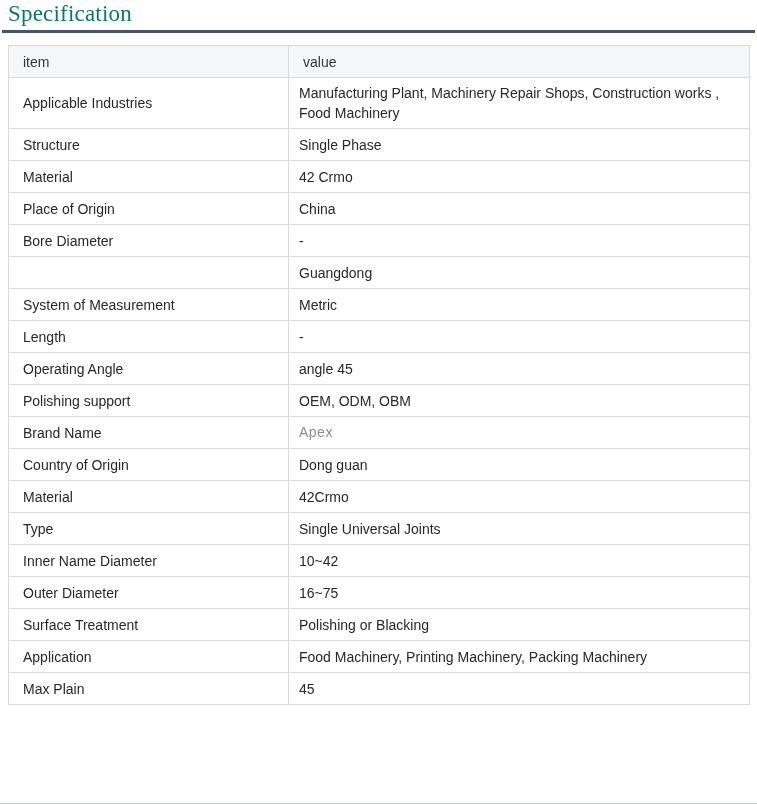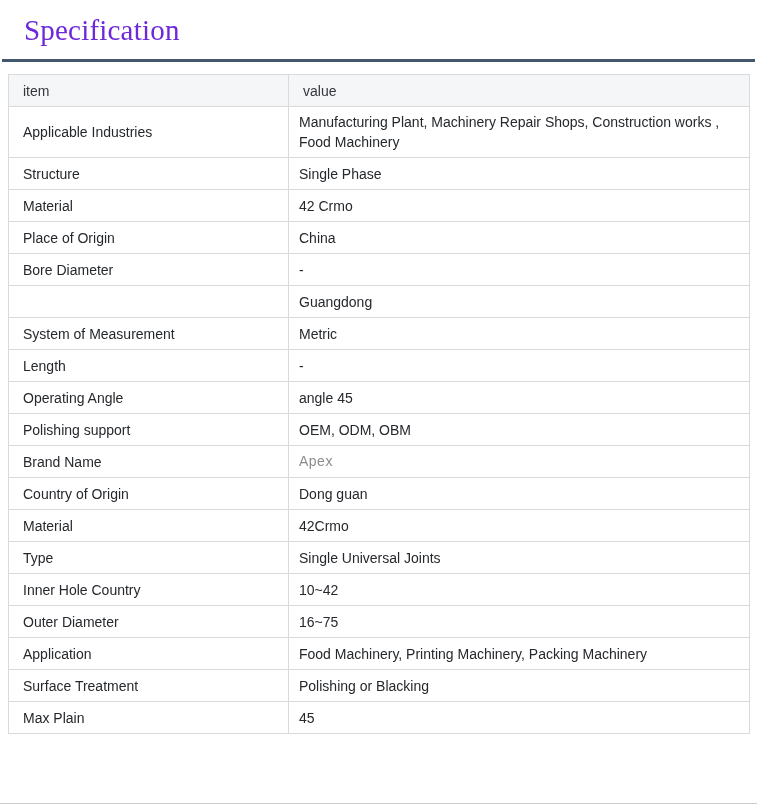--- a/index.html
+++ b/index.html
@@ -10,24 +10,24 @@
   }
   body {
     font-family: "Liberation Sans", sans-serif;
     color: #25282c;
     position: relative;
     height: 804px;
     overflow: hidden;
   }
   .section-title {
     font-family: "Liberation Serif", serif;
-    font-size: 29px;
+    font-size: 23px;
     font-weight: 400;
-    color: #6d28d9;
-    margin: 16px;
+    color: #0f766e;
+    margin: 0;
     padding: 1px 0 0 8px;
     line-height: 26px;
     letter-spacing: 0.2px;
   }
   .title-rule {
     height: 3px;
     background: #44566c;
     margin: 3px 2px 0 2px;
     border: none;
   }
@@ -145,34 +145,34 @@
       </tr>
       <tr>
         <td class="item-cell">Material</td>
         <td class="value-cell">42Crmo</td>
       </tr>
       <tr>
         <td class="item-cell">Type</td>
         <td class="value-cell">Single Universal Joints</td>
       </tr>
       <tr>
-        <td class="item-cell">Inner Hole Country</td>
+        <td class="item-cell">Inner Name Diameter</td>
         <td class="value-cell">10~42</td>
       </tr>
       <tr>
         <td class="item-cell">Outer Diameter</td>
         <td class="value-cell">16~75</td>
       </tr>
       <tr>
+        <td class="item-cell">Surface Treatment</td>
+        <td class="value-cell">Polishing or Blacking</td>
+      </tr>
+      <tr>
         <td class="item-cell">Application</td>
         <td class="value-cell">Food Machinery, Printing Machinery, Packing Machinery</td>
-      </tr>
-      <tr>
-        <td class="item-cell">Surface Treatment</td>
-        <td class="value-cell">Polishing or Blacking</td>
       </tr>
       <tr>
         <td class="item-cell">Max Plain</td>
         <td class="value-cell">45</td>
       </tr>
     </tbody>
 </table>
 
 <div class="bottom-divider"></div>
 

